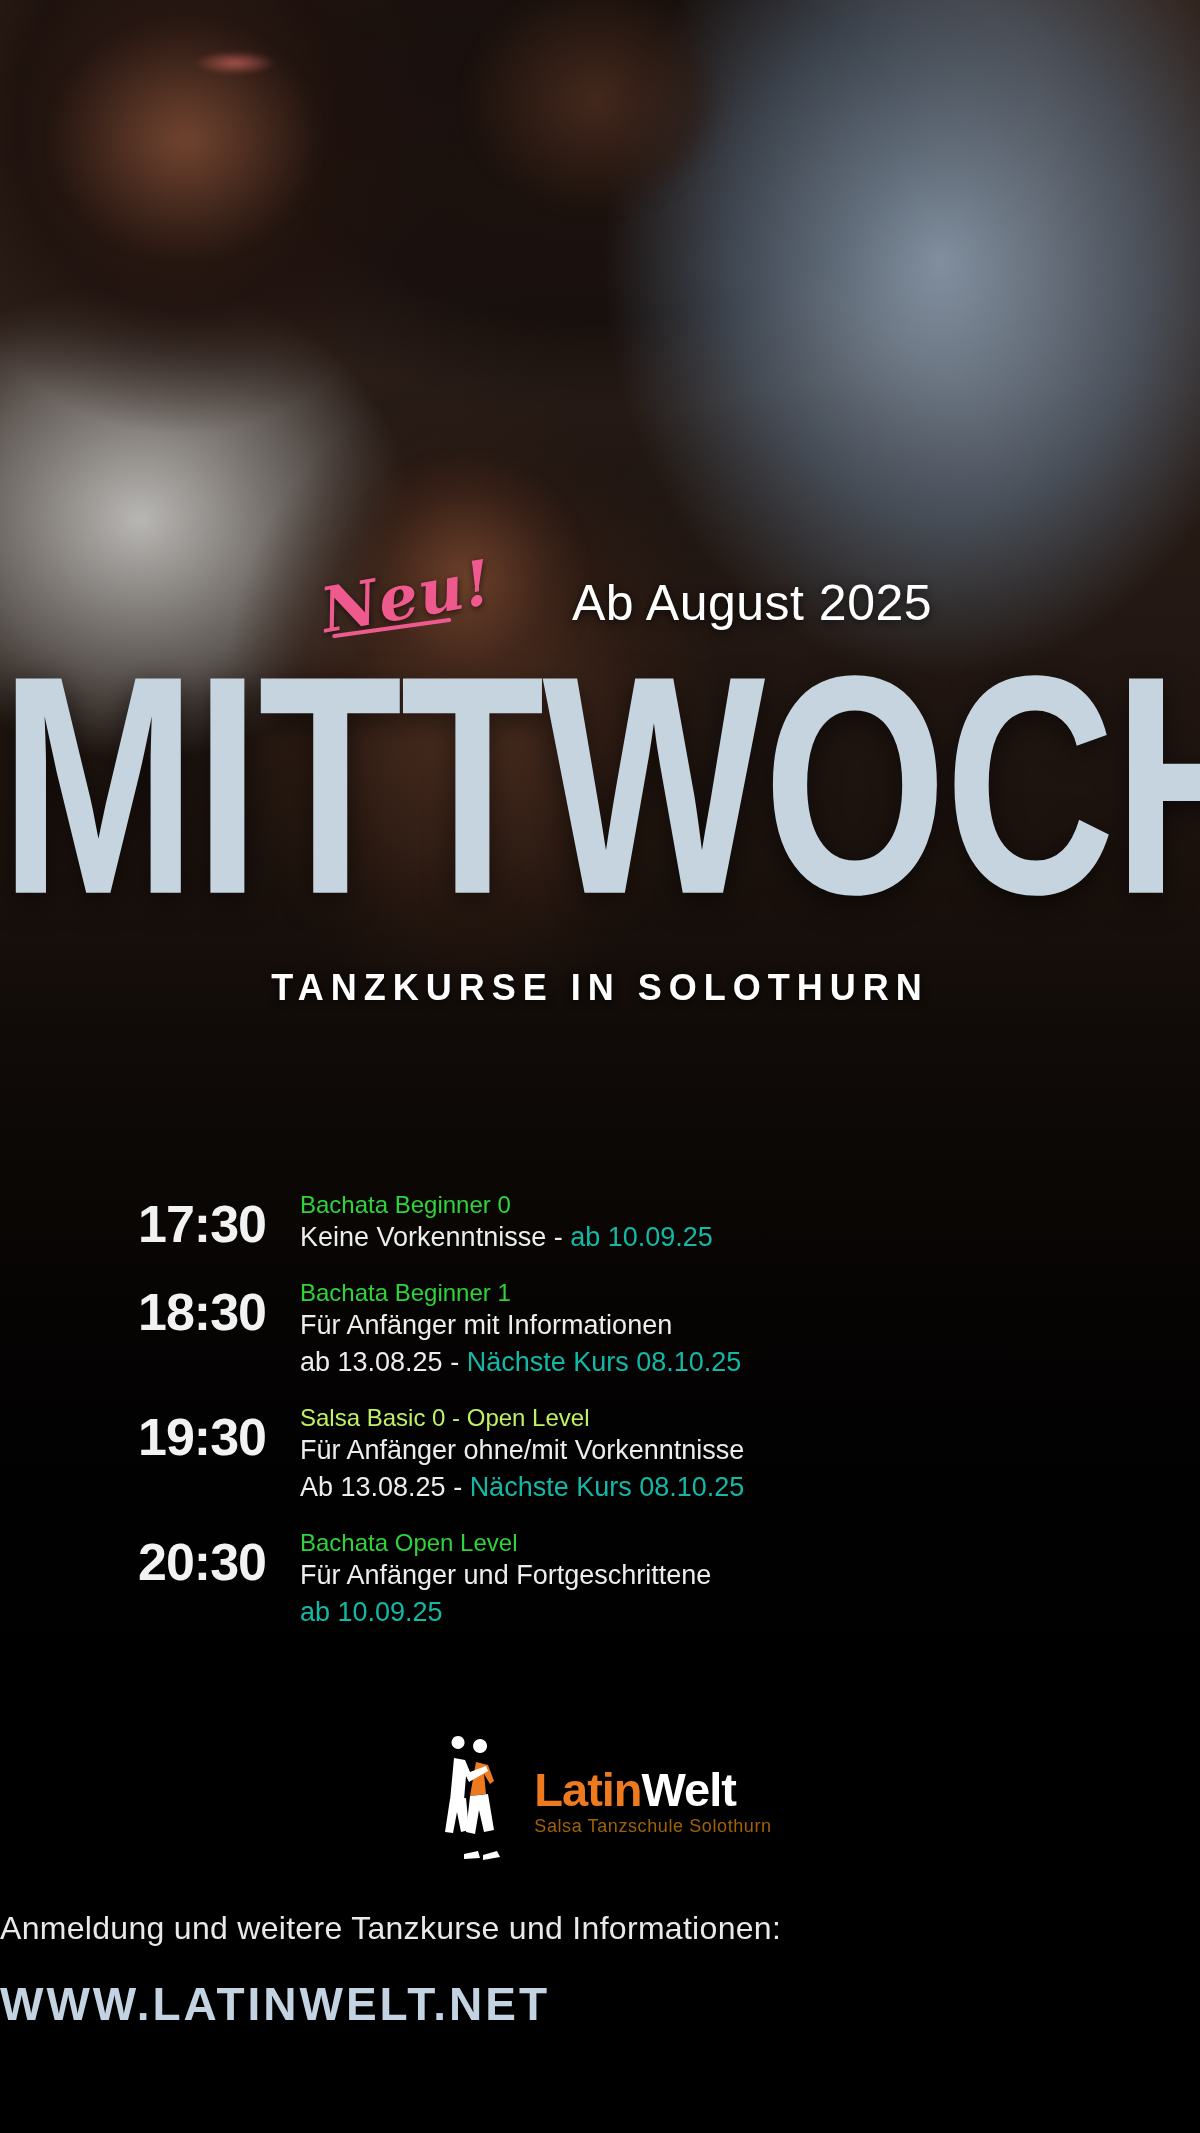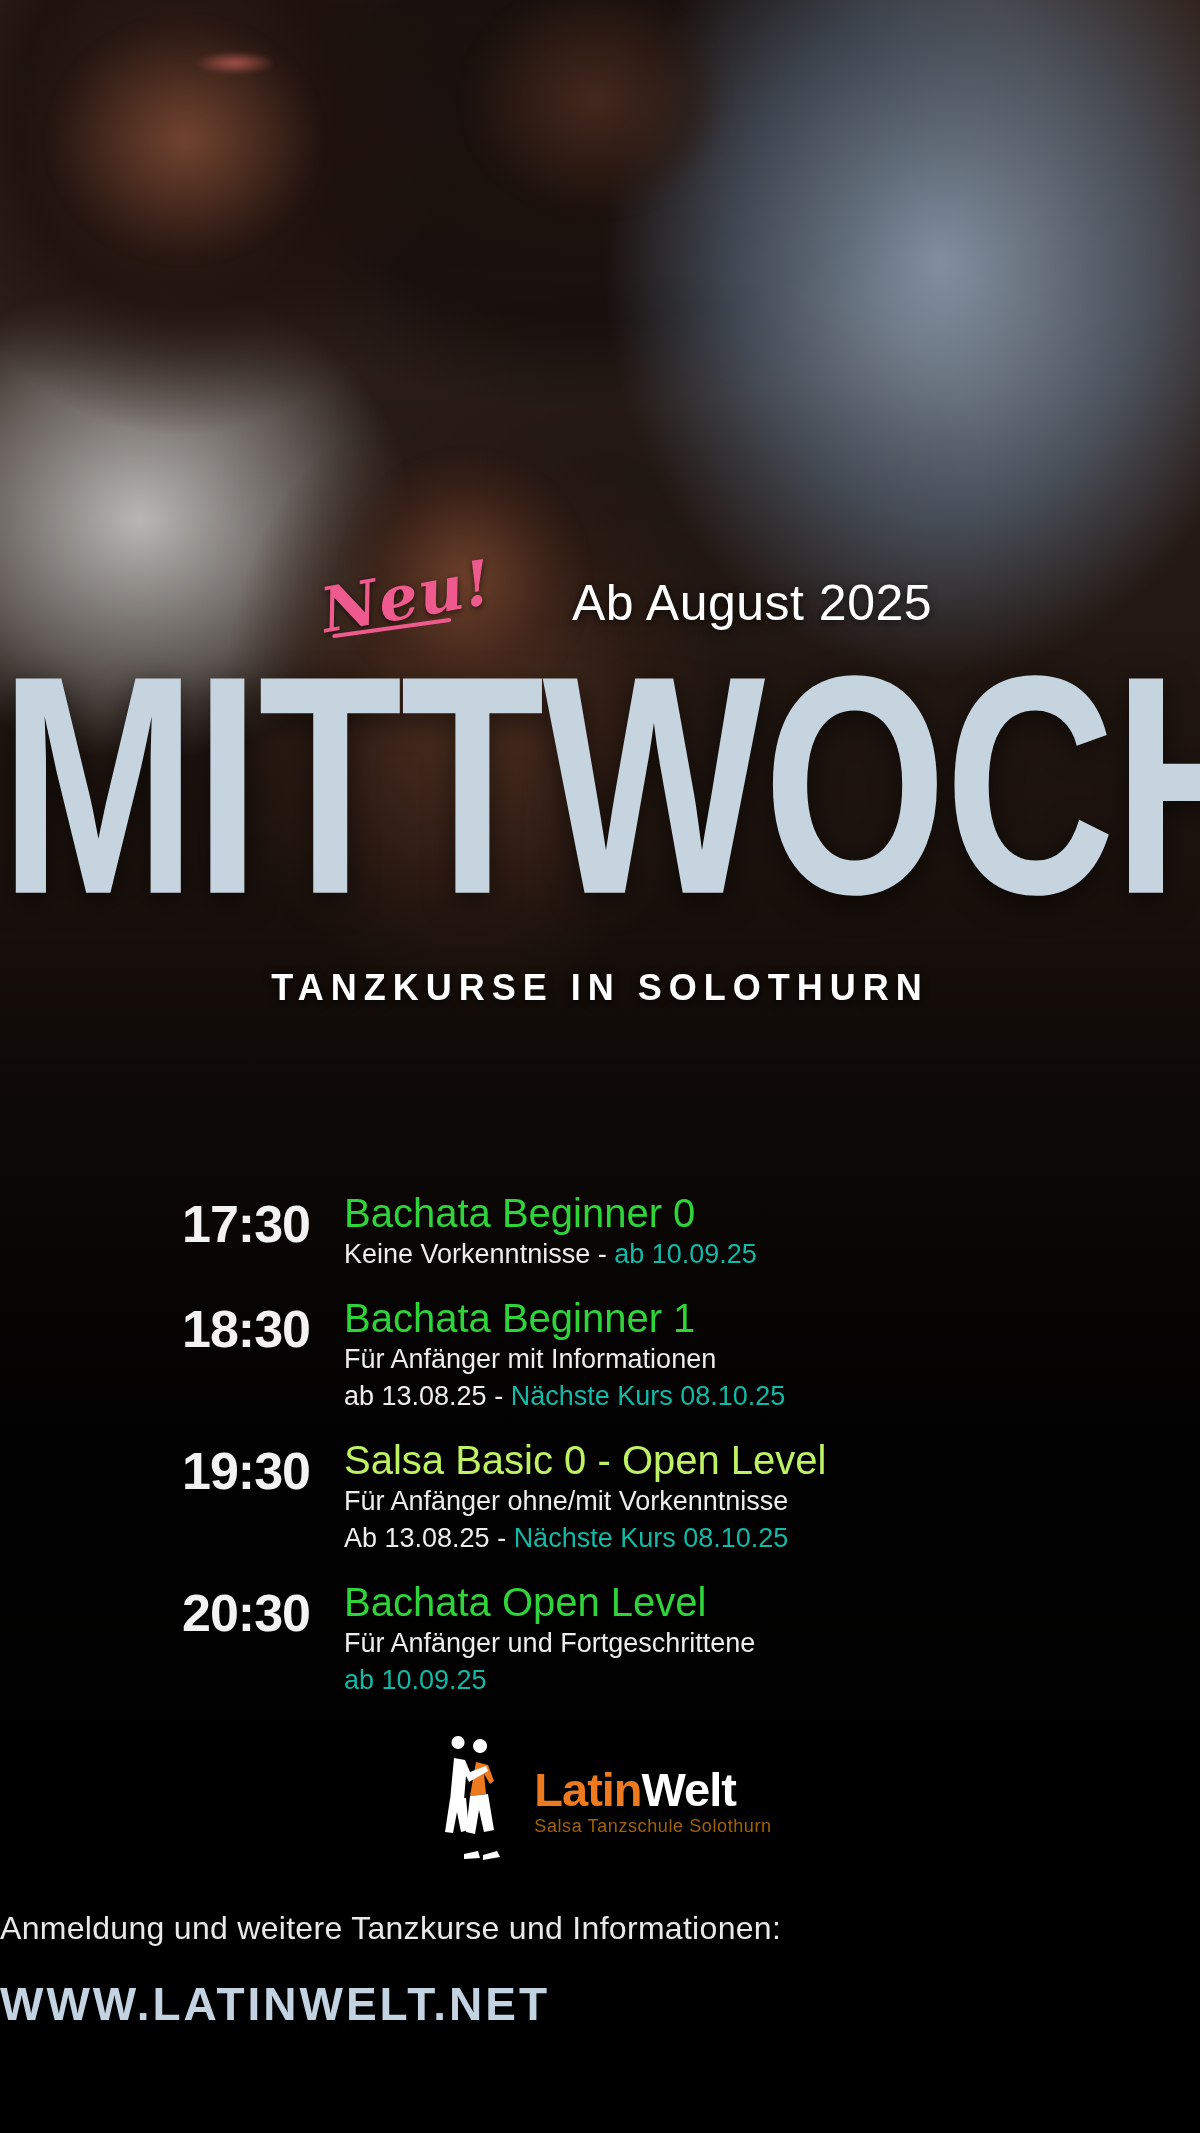--- a/index.html
+++ b/index.html
@@ -131,23 +131,23 @@
     font-size: 36px;
     font-weight: bold;
     color: #ffffff;
     letter-spacing: 7px;
     text-shadow: 0 2px 8px rgba(0,0,0,0.8);
   }
 
   
   .schedule {
     position: absolute;
-    left: 0; right: 0;
+    left: 12px; right: 0;
     top: 1190px;
-    padding: 0 90px;
+    padding: 0 34px;
   }
   .row {
     display: flex;
     align-items: flex-start;
     margin-bottom: 24px;
   }
   .time {
     width: 220px;
     flex: 0 0 220px;
     text-align: right;
@@ -156,21 +156,21 @@
     font-weight: bold;
     color: #f2f2f2;
     letter-spacing: -1px;
     padding-top: 4px;
   }
   .course {
     flex: 1 1 auto;
     padding-top: 2px;
   }
   .course-title {
-    font-size: 40px;
+    font-size: 24px;
     line-height: 1.05;
     font-weight: normal;
   }
   .c-green { color: #2fd43a; }
   .c-orange { color: #bef264; }
   .course-desc {
     font-size: 27px;
     color: #ededed;
     margin-top: 4px;
     line-height: 1.22;

